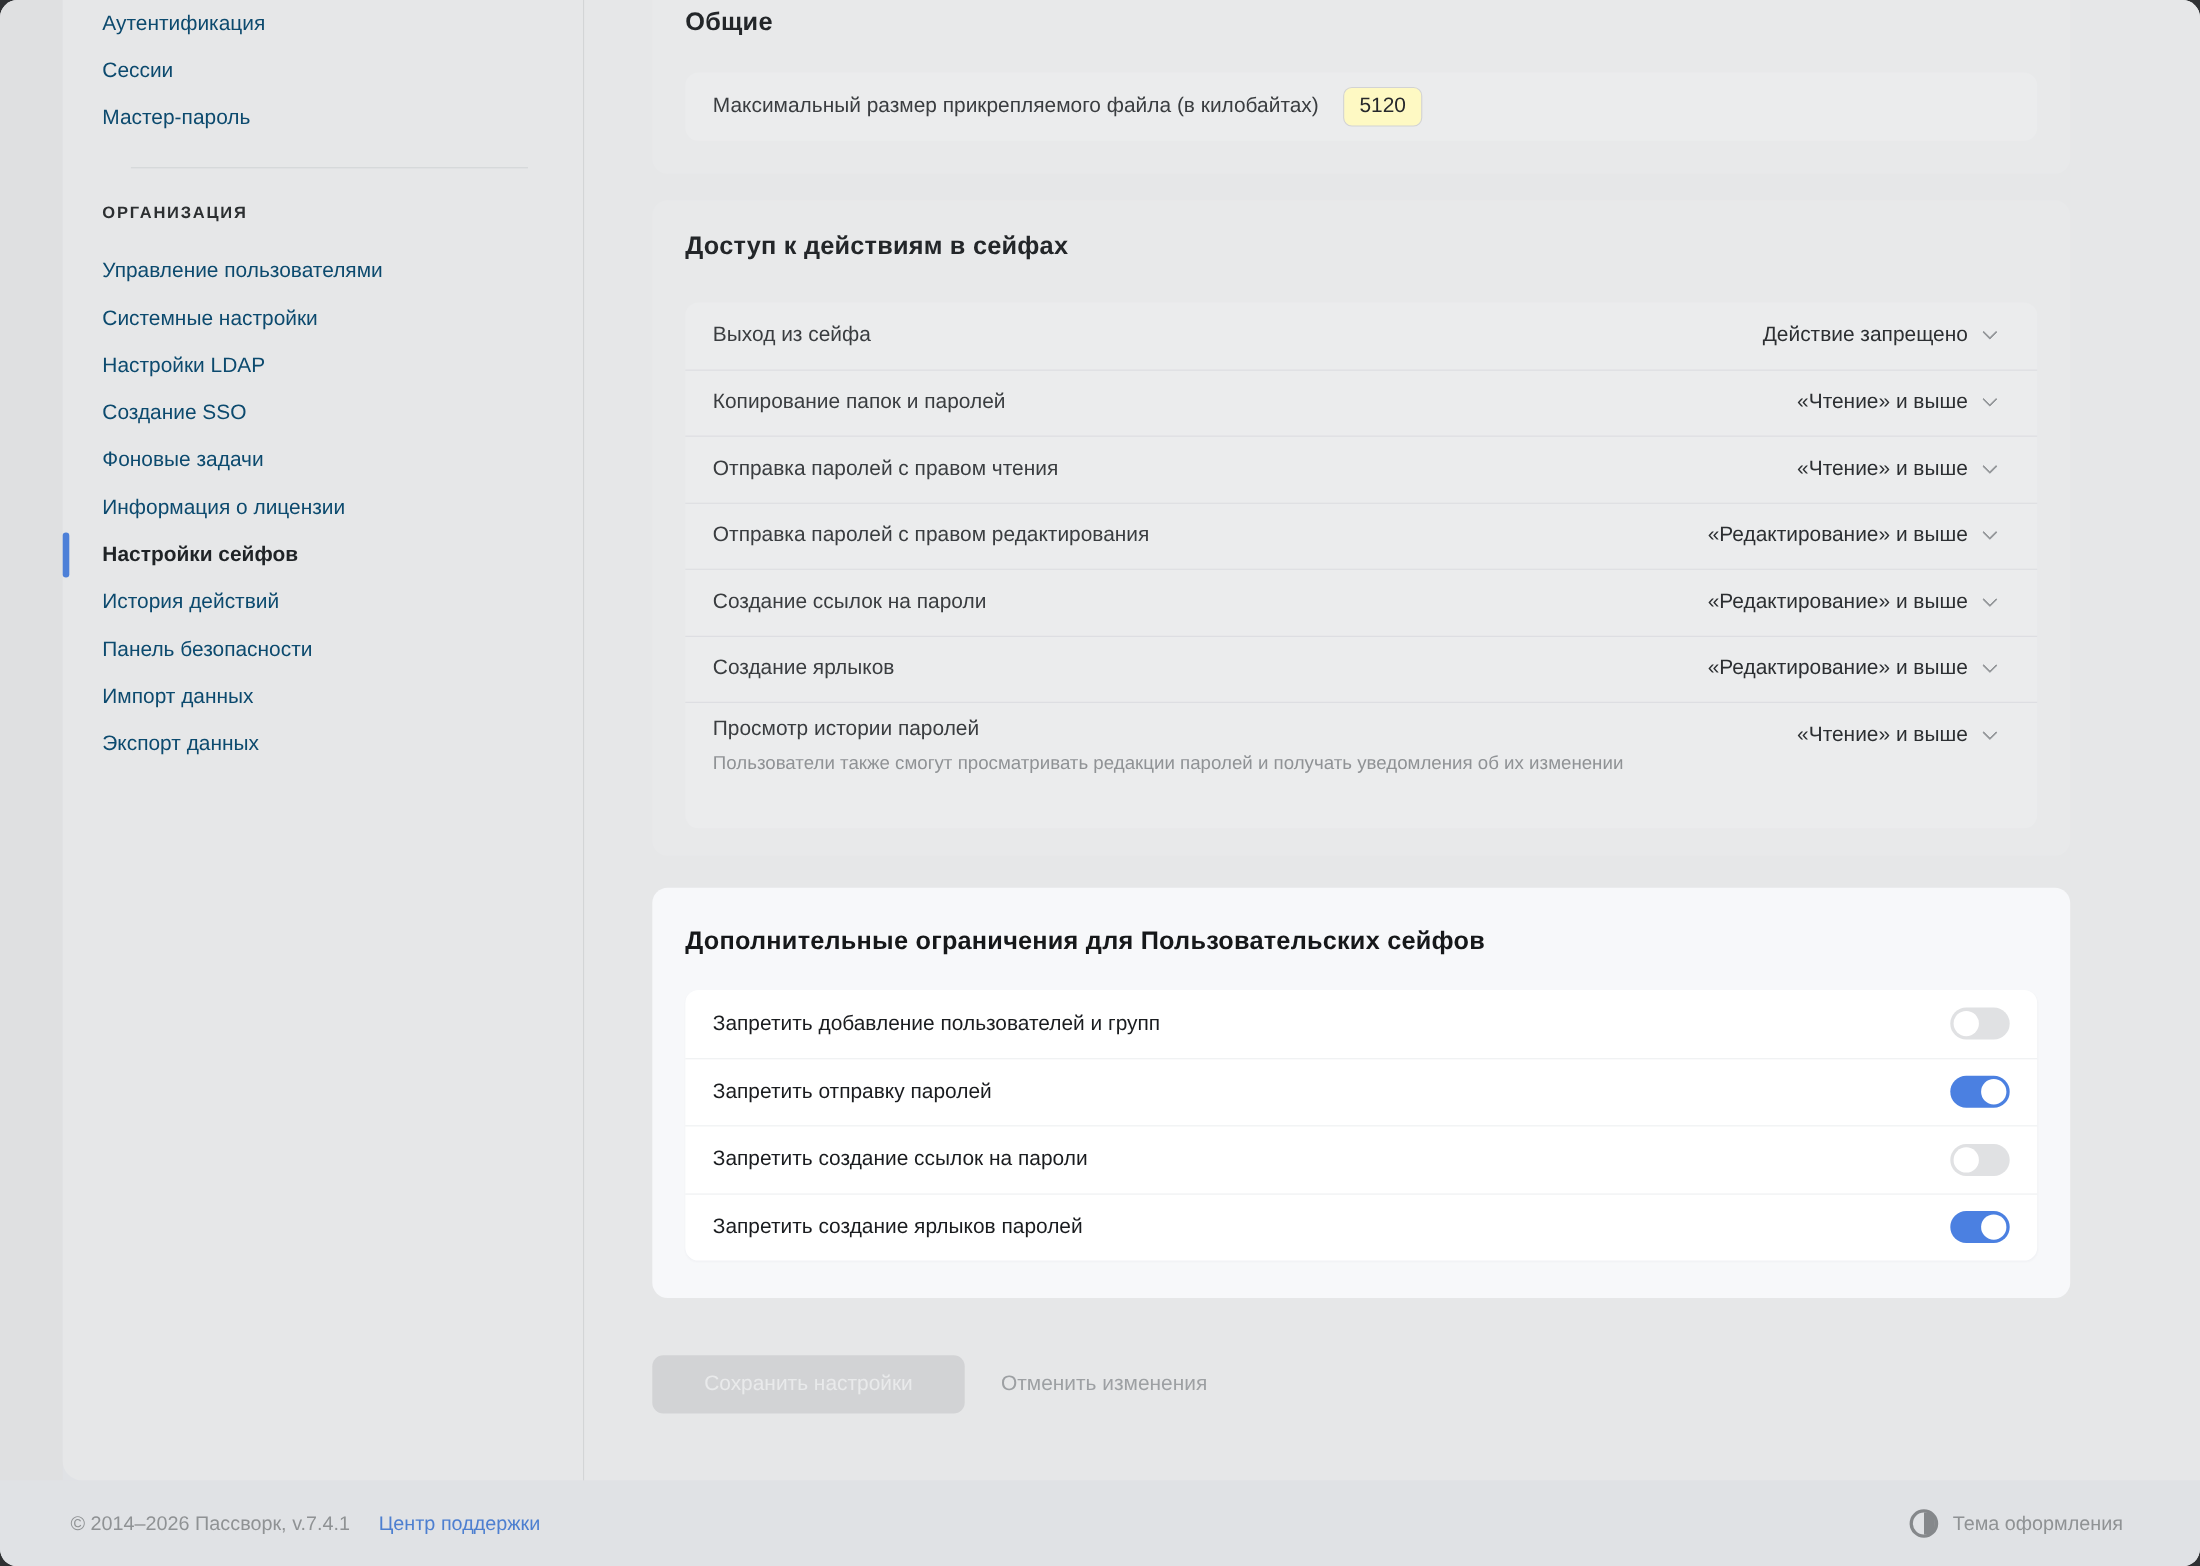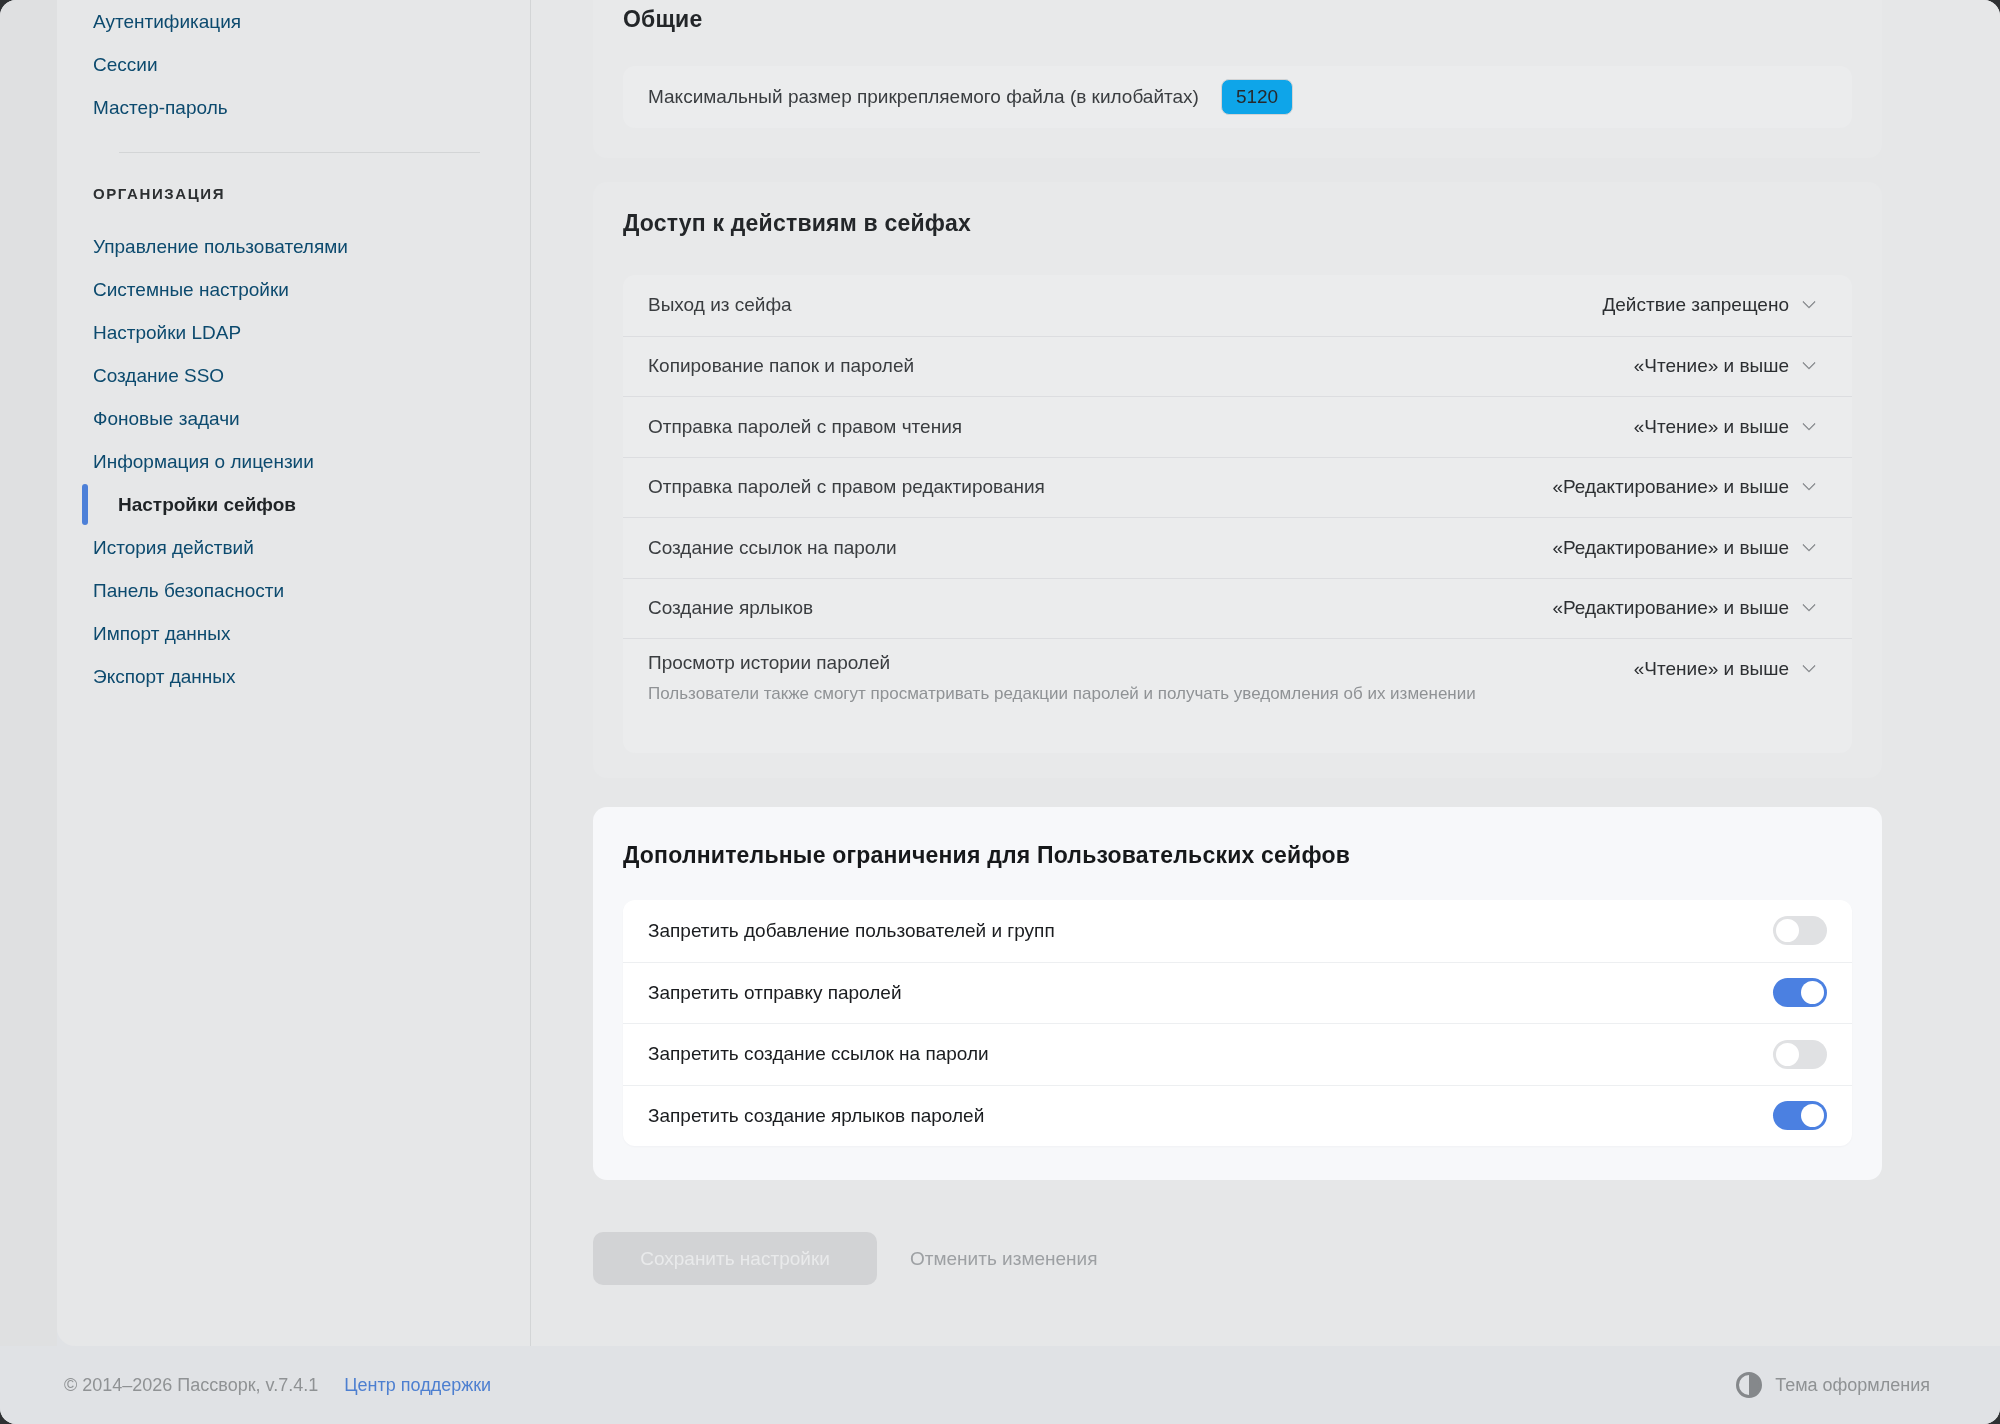--- a/index.html
+++ b/index.html
@@ -11,42 +11,42 @@
   }
   
   .rail{position:absolute;left:0;top:0;width:57px;height:1346px;background:#dfe0e1;}
   
   .panel{position:absolute;left:57px;top:0;width:1943px;height:1346px;background:#e6e7e8;border-bottom-left-radius:18px;}
   .vdivider{position:absolute;left:530px;top:0;width:1px;height:1346px;background:#d3d5d6;}
 
   
   .nav{position:absolute;left:93px;top:0;width:400px;}
   .nav-item{height:43px;line-height:43px;font-size:19px;color:#0c4a6e;position:relative;cursor:pointer;white-space:nowrap;}
-  .nav-item.active{color:#1f2326;font-weight:bold;margin-left:25px;}
+  .nav-item.active{color:#1f2326;font-weight:bold;}
   .active-bar{position:absolute;left:-36px;top:1px;width:6px;height:41px;background:#4d80d8;border-radius:3px;}
   .side-divider{border:none;border-top:1px solid #d3d5d6;margin:23px 0 0 26px;width:361px;height:0;}
   .nav-section{margin-top:19px;height:43px;line-height:43px;font-size:15px;font-weight:bold;letter-spacing:1.6px;color:#2c2f31;}
   .nav-list-2{margin-top:10px;}
 
   
   .card{position:absolute;left:593px;width:1289px;background:#e8e9ea;border-radius:14px;padding:0 30px;}
   .card h2{margin:0;font-size:23px;font-weight:bold;color:#232629;line-height:30px;letter-spacing:.2px;}
   .card-general{top:-44px;height:202px;padding-top:48px;}
   .card-access{top:182px;height:596px;padding-top:26px;}
   .card-restrictions{top:807px;height:373px;background:#f7f8fa;padding-top:32px;}
   .card-restrictions h2{color:#16181a;line-height:32px;}
 
   .rows{background:#ebeced;border-radius:12px;}
   .card-general .rows{margin-top:32px;height:62px;}
   .grow{display:flex;align-items:center;height:100%;padding:0 38px 0 25px;}
   .row-label{font-size:19px;color:#3a3d40;}
   .value-input{
     display:inline-flex;align-items:center;justify-content:center;
     margin-left:22px;min-width:64px;height:36px;padding:0 14px;
-    background:#0ea5e9;border:1px solid #d2d3d4;border-radius:8px;
+    background:#fef9c3;border:1px solid #d2d3d4;border-radius:8px;
     font-size:19px;color:#27292c;cursor:text;
   }
 
   .card-access .rows{margin-top:37px;}
   .arow{display:flex;align-items:center;justify-content:space-between;height:60.5px;padding:0 38px 0 25px;}
   .arow + .arow{border-top:1px solid #dcdde0;}
   .arow.tall{height:115px;align-items:flex-start;padding-top:13px;}
   .row-desc{font-size:17px;color:#8f9295;line-height:26px;max-width:1020px;margin-top:7px;}
   .select{display:flex;align-items:center;font-size:19px;color:#2c2f32;cursor:pointer;white-space:nowrap;}
   .arow.tall .select{margin-top:6px;}

